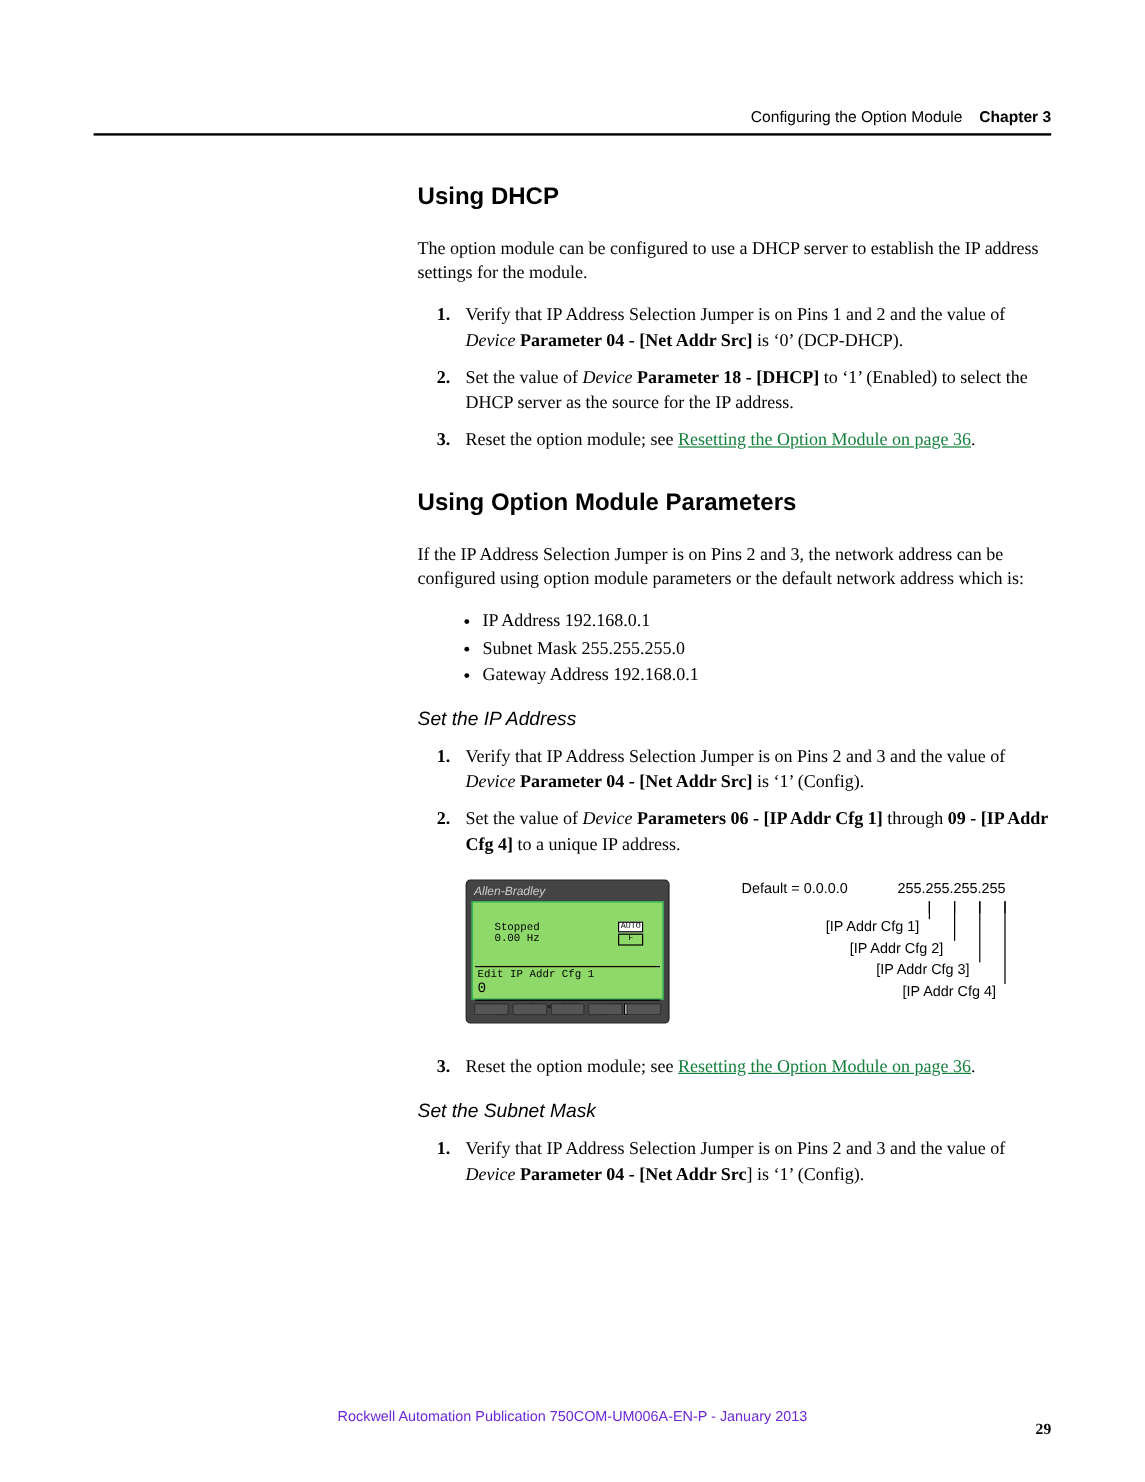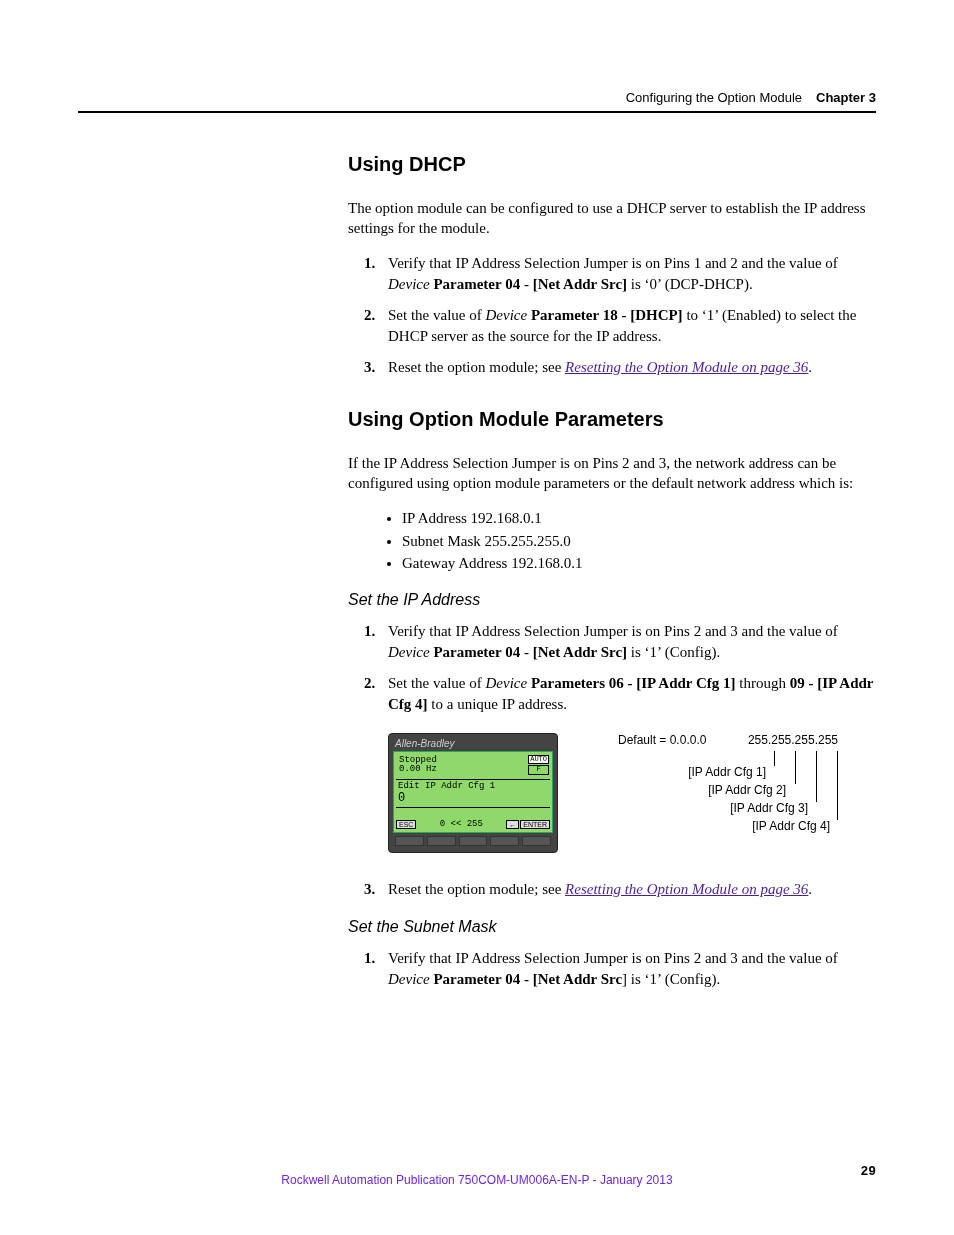--- a/index.html
+++ b/index.html
@@ -71,21 +71,21 @@
     left: -24px;
   }
   ul.bullets {
     list-style: disc;
     margin: 0 0 14px 0;
     padding-left: 54px;
   }
   ul.bullets li { line-height: 1.5; }
   .italic { font-style: italic; }
   .bold { font-weight: bold; }
-  a.xref { color: #4c1d95; text-decoration: underline; font-style: italic; }
+  a.xref { color: #15803d; text-decoration: underline; }
   .fig-row {
     display: flex;
     align-items: flex-start;
     gap: 60px;
     margin: 4px 0 16px 40px;
   }
   
   .him {
     width: 160px;
     background: #444;
@@ -105,21 +105,21 @@
   }
   .him-screen {
     background: #8fd96a;
     border: 1px solid #2a5;
     height: 80px;
     display: flex;
     flex-direction: column;
     font-size: 9px;
     line-height: 1.1;
   }
-  .him-top { display:flex; padding:3px;justify-content:center;}
+  .him-top { display:flex; padding:16px;justify-content:center;}
   .him-top-left { flex:1; padding:1px 2px; }
   .him-top-right { display:flex; flex-direction:column; gap:1px;}
   .him-tag { background:#fff; border:1px solid #000; font-size:7px; padding:0 1px; text-align:center;}
   .him-mid { border-top:1px solid #000; border-bottom:1px solid #000; text-align:left; padding:2px 2px; margin:0 2px;}
   .him-mid .zero { font-size:12px;}
   .him-foot { display:flex; justify-content:space-between; align-items:center; padding:2px 2px; margin-top:auto;}
   .him-range { flex:1; text-align:center; font-size:9px;}
   .him-btn { border:1px solid #000; background:#ddd; font-family:Arial; font-size:7px; padding:0 2px;}
   .him-keys { display:flex; gap:3px; margin-top:3px; padding:0 2px 2px 2px;}
   .him-key { flex:1; height:8px; background:#555; border:1px solid #333; border-radius:1px;}
@@ -140,23 +140,23 @@
     bottom: 48px;
     left: 0; right: 0;
     display: flex;
     justify-content: center;
     font-family: "Arial Narrow", Arial, sans-serif;
     font-size: 12px;
     color: #6d28d9;
   }
   .pagenum {
     position: absolute;
-    bottom: 56px;
+    bottom: 36px;
     right: 78px;
-    font-family: Liberation Mono, monospace;
+    font-family: Liberation Serif, serif;
     font-weight: bold;
     font-size: 13px;
   }
 </style>
 </head>
 <body>
 
 <div class="page">
 
   <div class="running-header">

